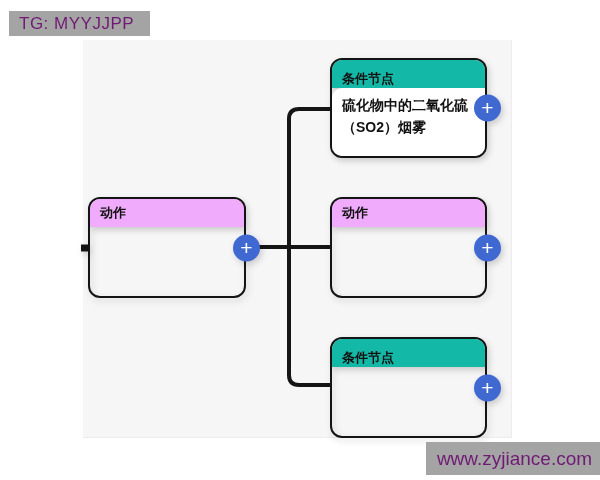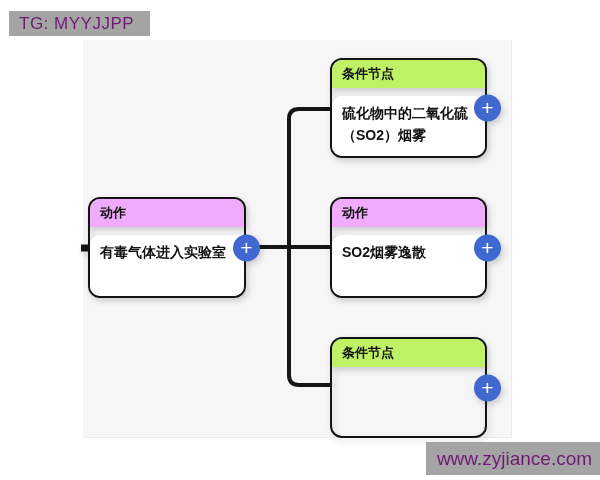--- a/index.html
+++ b/index.html
@@ -29,28 +29,27 @@
     border: 2.5px solid #141414; border-radius: 12px;
     overflow: hidden; display: flex; flex-direction: column;
   }
   .node-header {
     height: 28px; flex: 0 0 28px;
     display: flex; align-items: center;
     padding-left: 10px;
     font-size: 13px; font-weight: 600; color: #111;
   }
   .header-green  { background: #f0abfc; }
-  .header-yellow { background: #bef264; }
+  .header-yellow { background: #14b8a6; align-items: flex-end; }
   .node-body {
     flex: 1 1 auto; background: #ffffff;
     border-top-left-radius: 10px;
     padding: 7px 10px 0 10px;
     font-size: 14px; font-weight: 700; color: #111;
     line-height: 1.55;
-    margin-top: 8px;
   }
 
   .plus-btn {
     position: absolute; right: -14px; top: 50%; transform: translateY(-50%);
     width: 27px; height: 27px; border-radius: 50%;
     background: #3f68d1; color: #ffffff;
     display: flex; align-items: center; justify-content: center;
     font-size: 21px; font-weight: 400; line-height: 1;
     border: none; cursor: pointer; padding: 0;
   }
@@ -76,21 +75,20 @@
   <path d="M247 247 L330 247"></path>
   <path d="M289 247 L289 119 Q289 109 299 109 L330 109"></path>
   <path d="M289 247 L289 375 Q289 385 299 385 L330 385"></path>
 </svg>
 
 <div class="node node-action-source">
   <div class="node-card">
     <div class="node-header header-green">
       <span>动作</span>
     </div>
-    <div class="node-body">有毒气体进入实验室</div>
   </div>
   <div class="input-port"></div>
   <button class="plus-btn">
     <span>+</span>
   </button>
 </div>
 
 <div class="node node-condition-so2">
   <div class="node-card">
     <div class="node-header header-yellow">
@@ -101,21 +99,20 @@
   <button class="plus-btn">
     <span>+</span>
   </button>
 </div>
 
 <div class="node node-action-diffuse">
   <div class="node-card">
     <div class="node-header header-green">
       <span>动作</span>
     </div>
-    <div class="node-body">SO2烟雾逸散</div>
   </div>
   <button class="plus-btn">
     <span>+</span>
   </button>
 </div>
 
 <div class="node node-condition-drain">
   <div class="node-card">
     <div class="node-header header-yellow">
       <span>条件节点</span>

